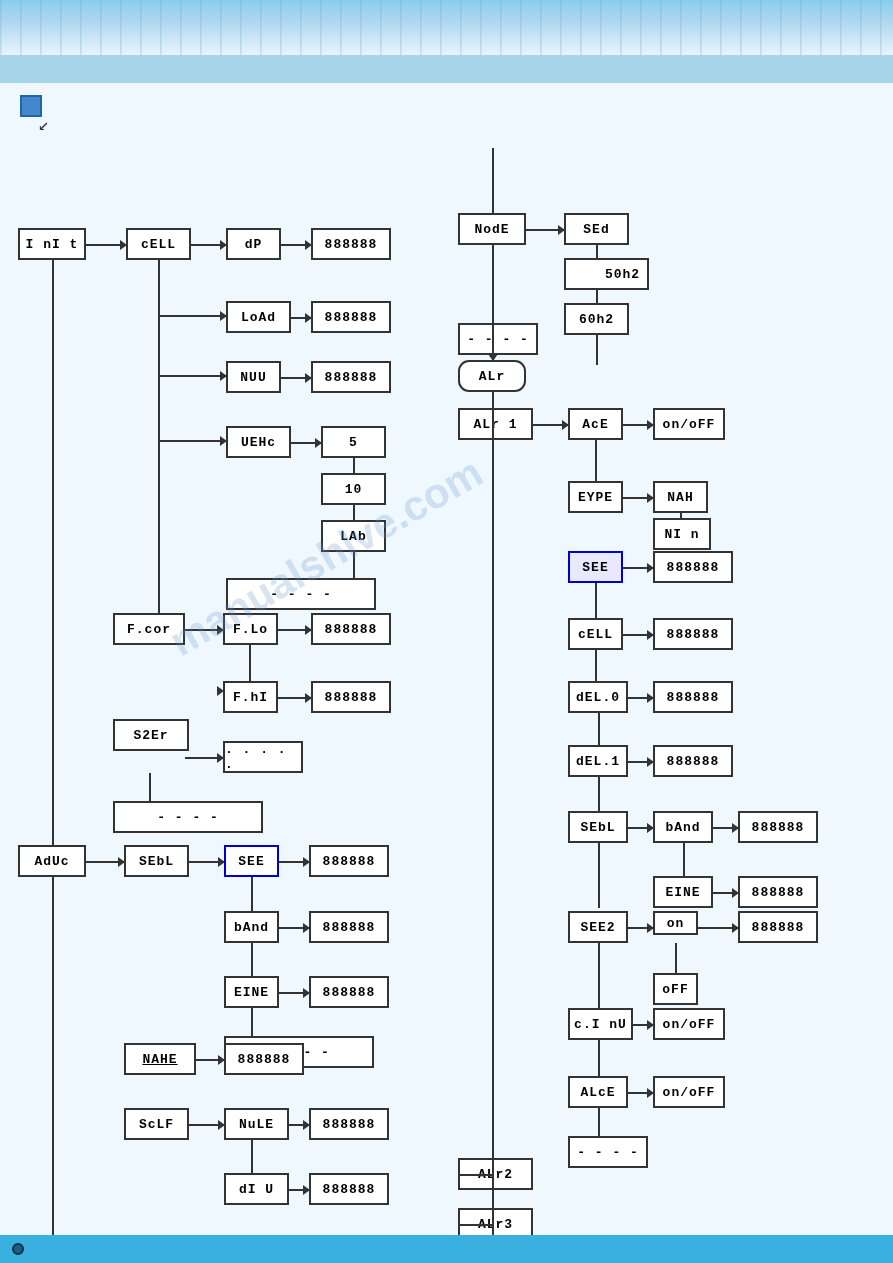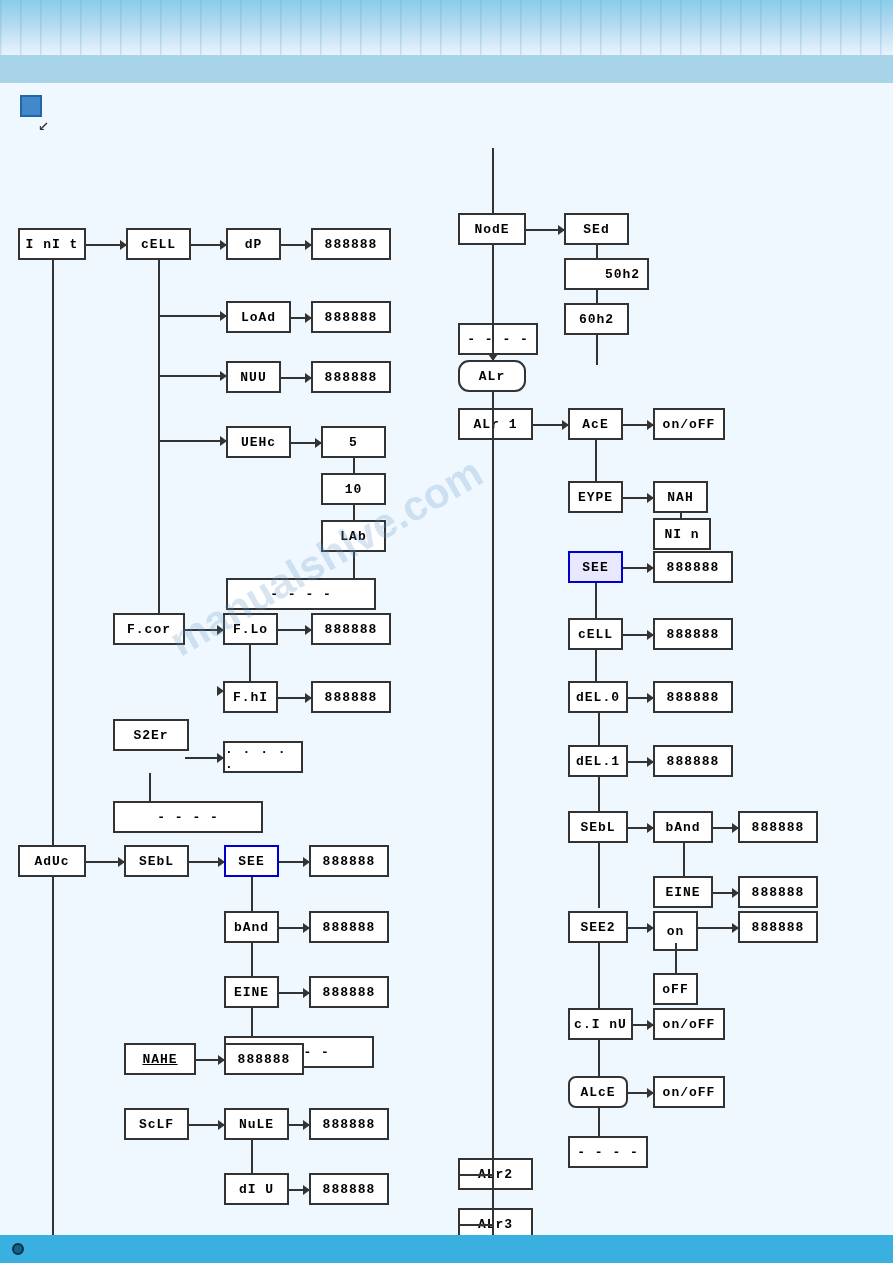--- a/index.html
+++ b/index.html
@@ -376,37 +376,37 @@
 
   <div class="node" style="left:653px; top:793px; width:60px; height:32px;">EINE</div>
   <div class="arrow-right" style="left:713px; top:809px; width:25px;"></div>
   <div class="node" style="left:738px; top:793px; width:80px; height:32px;">888888</div>
 
   <div class="line-v" style="left:598px; top:760px; height:65px;"></div>
 
   <div class="node" style="left:568px; top:828px; width:60px; height:32px;">SEE2</div>
   <div class="arrow-right" style="left:628px; top:844px; width:25px;"></div>
 
-  <div class="node" style="left:653px; top:828px; width:45px; height:40px;">on</div>
+  <div class="node" style="left:653px; top:828px; width:45px; height:24px;">on</div>
   <div class="arrow-right" style="left:698px; top:844px; width:40px;"></div>
   <div class="node" style="left:738px; top:828px; width:80px; height:32px;">888888</div>
 
   <div class="line-v" style="left:675px; top:860px; height:40px;"></div>
 
   <div class="node" style="left:653px; top:890px; width:45px; height:32px;">oFF</div>
 
   <div class="line-v" style="left:598px; top:860px; height:65px;"></div>
 
   <div class="node" style="left:568px; top:925px; width:65px; height:32px;">c.I nU</div>
   <div class="arrow-right" style="left:633px; top:941px; width:20px;"></div>
   <div class="node" style="left:653px; top:925px; width:72px; height:32px;">on/oFF</div>
 
   <div class="line-v" style="left:598px; top:957px; height:50px;"></div>
 
-  <div class="node" style="left:568px; top:993px; width:60px; height:32px;border-radius:8px;">ALcE</div>
+  <div class="node" style="left:568px; top:993px; width:60px; height:32px;">ALcE</div>
   <div class="arrow-right" style="left:628px; top:1009px; width:25px;"></div>
   <div class="node" style="left:653px; top:993px; width:72px; height:32px;">on/oFF</div>
 
   <div class="line-v" style="left:598px; top:1025px; height:30px;"></div>
   <div class="node" style="left:568px; top:1053px; width:80px; height:32px;">- - - -</div>
 
   <div class="node" style="left:458px; top:1075px; width:75px; height:32px;">ALr2</div>
 
   <div class="node" style="left:458px; top:1125px; width:75px; height:32px;">ALr3</div>
 

